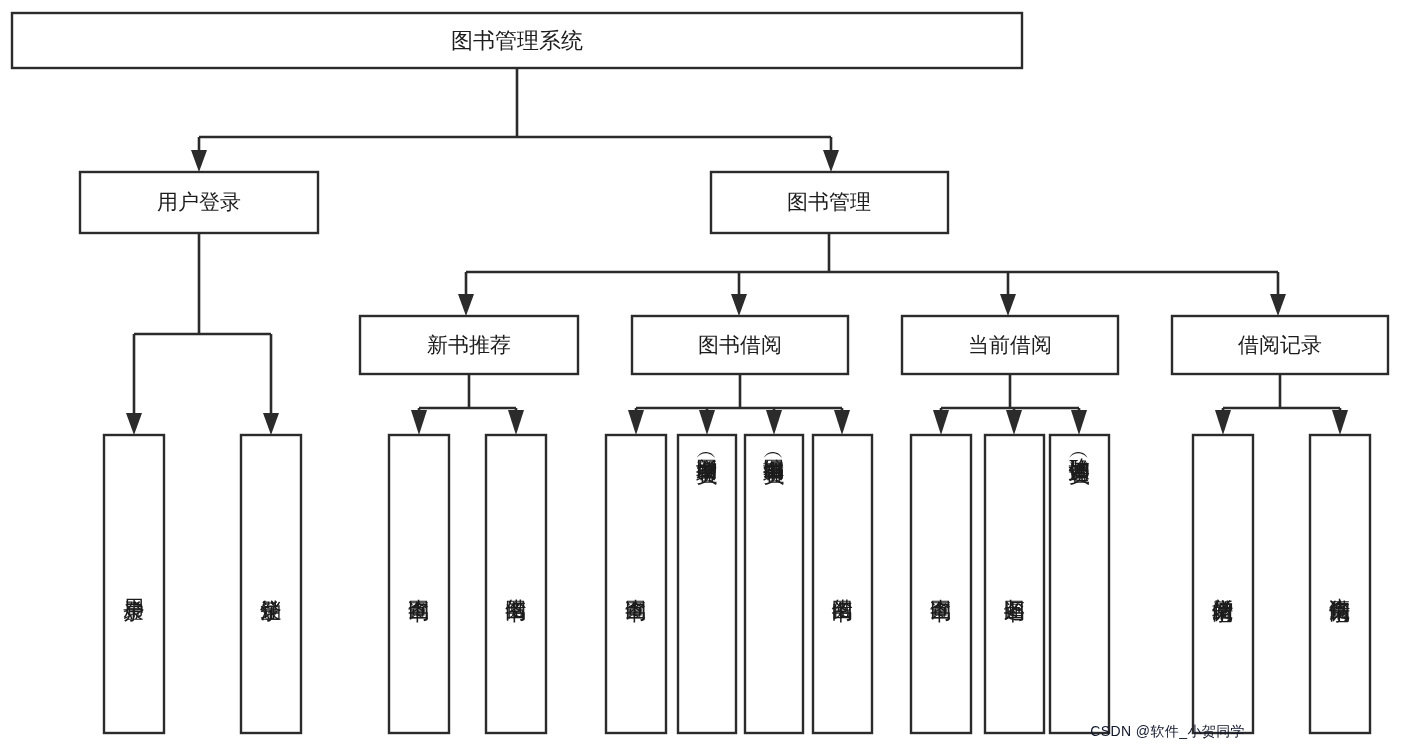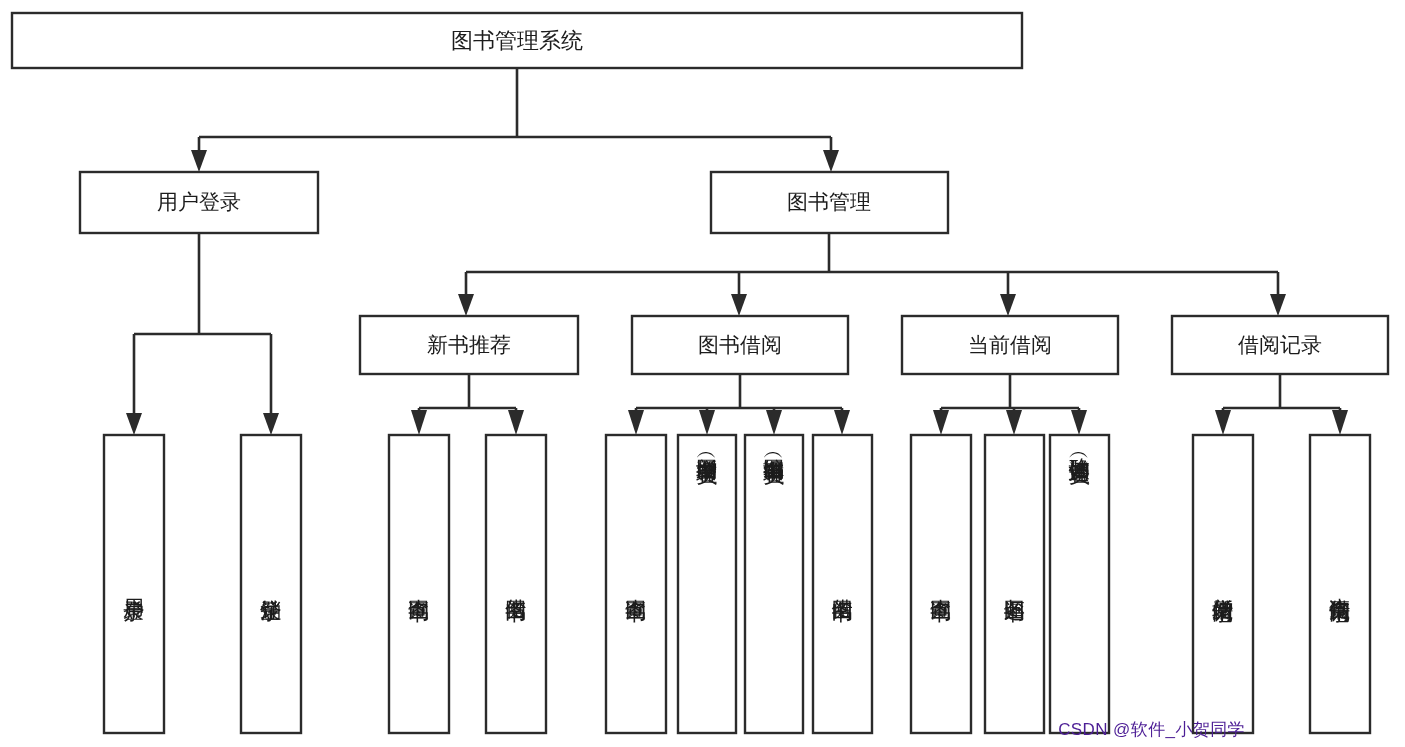--- a/index.html
+++ b/index.html
@@ -68,22 +68,22 @@
     color: #1c1c1c;
     letter-spacing: 1px;
     white-space: nowrap;
     pointer-events: none;
   }
   .watermark {
     position: absolute;
     right: 8px;
     bottom: 6px;
     font-family: "Liberation Sans", "DejaVu Sans", sans-serif;
-    font-size: 17px;
-    color: #4c1d95;
+    font-size: 14px;
+    color: #0f172a;
     letter-spacing: 0.4px;
     user-select: none;
   }
 </style>
 </head>
 <body>
 
 <div id="diagram-root">
 
   <svg class="flow" viewBox="0 0 1405 747">

